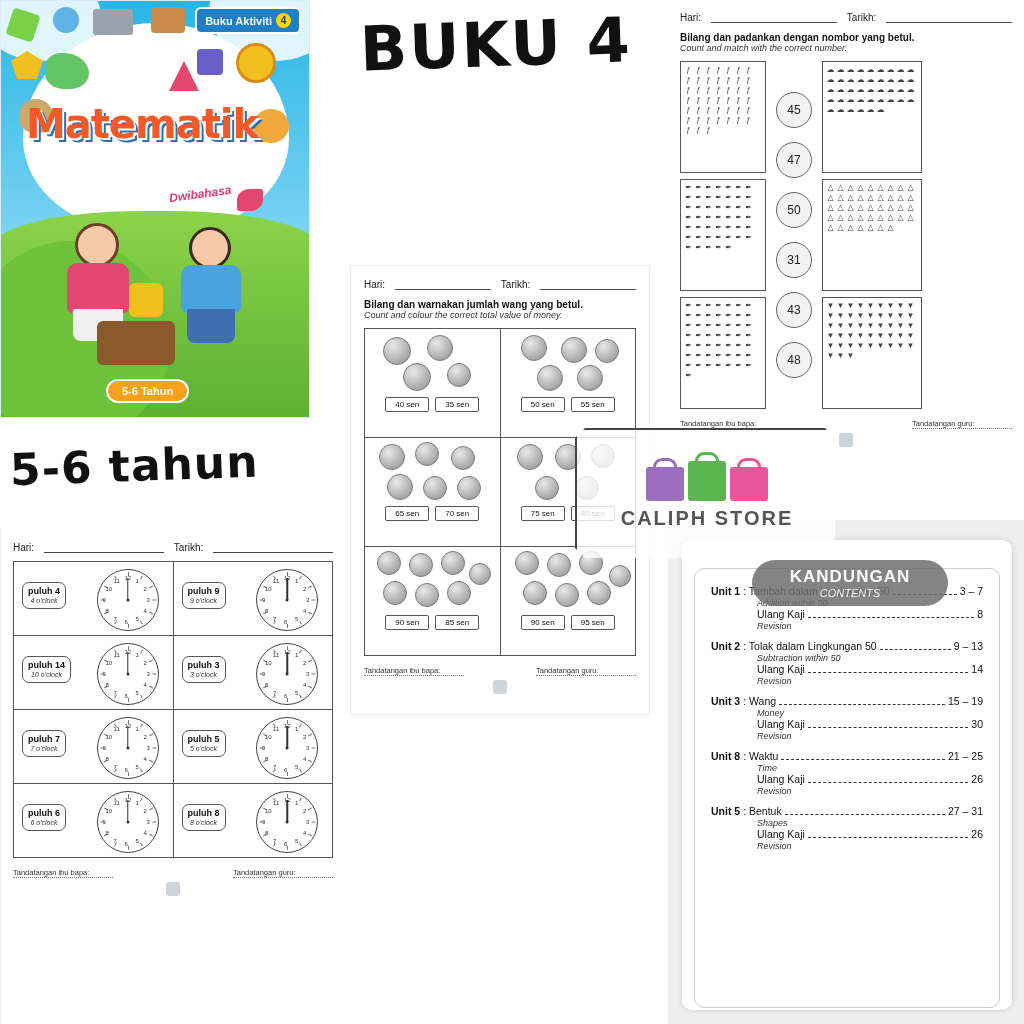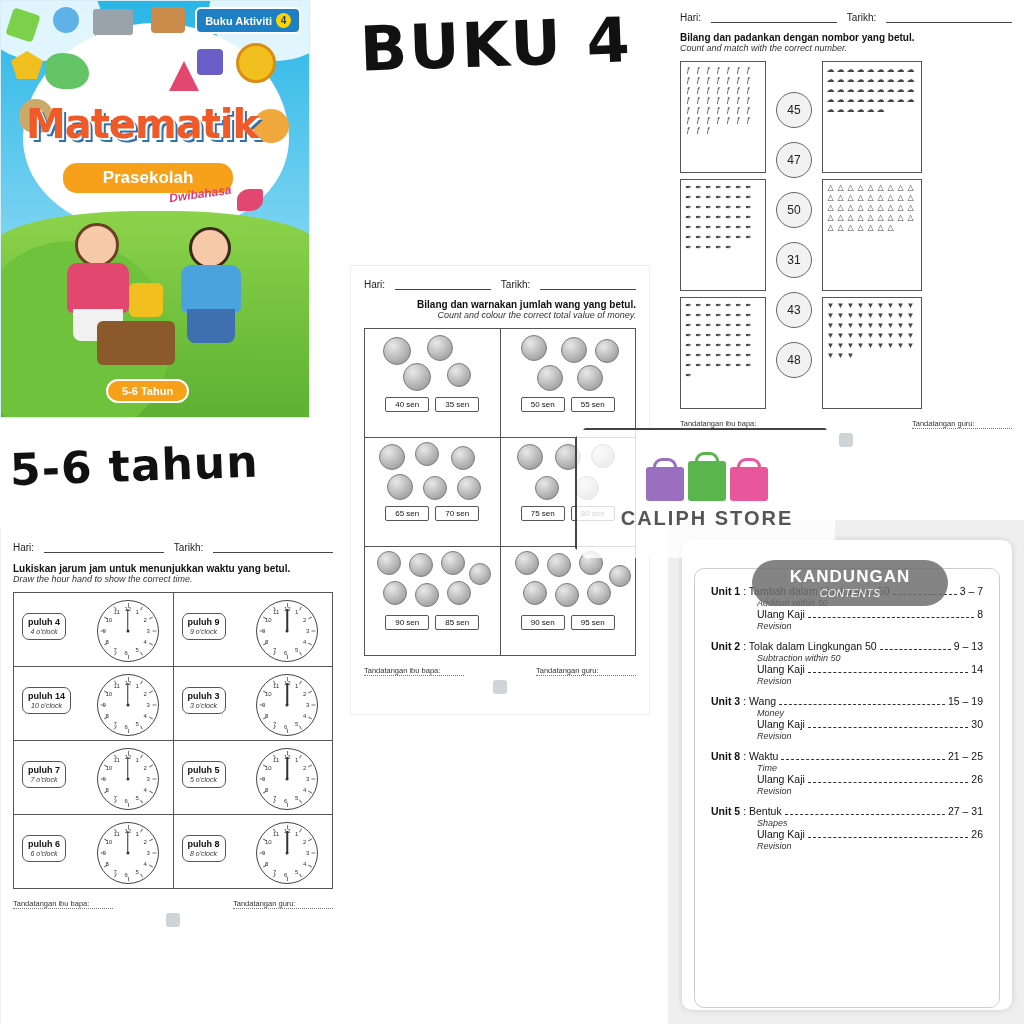--- a/index.html
+++ b/index.html
@@ -217,21 +217,20 @@
   <div class="shape" style="left:44px;top:52px;width:44px;height:36px;background:#63c565;border-radius:40% 60% 45% 45%;"></div>
   <div class="shape" style="left:168px;top:60px;width:30px;height:30px;background:#e2486f;clip-path:polygon(50% 0,100% 100%,0 100%);"></div>
   <div class="shape" style="left:196px;top:48px;width:26px;height:26px;background:#6a5fc6;border-radius:4px;"></div>
 
   <div class="badge-top">
     <span>Buku Aktiviti</span>
     <span class="num">4</span>
   </div>
 
   <div class="title-math">Matematik</div>
-  <div class="title-pra">Prasekolah</div>
   <div class="title-dwi">Dwibahasa</div>
 
   <div class="grass"></div>
   <div class="hill2"></div>
 
   <div class="kid" style="left:62px;top:222px;width:70px;height:120px;">
     <div style="position:absolute;left:12px;top:0;width:44px;height:44px;background:#f6c9a8;border-radius:50%;border:3px solid #6b3f24;box-sizing:border-box;"></div>
     <div style="position:absolute;left:4px;top:40px;width:62px;height:50px;background:#e2486f;border-radius:10px 10px 6px 6px;"></div>
     <div style="position:absolute;left:10px;top:86px;width:50px;height:32px;background:#f1f1f1;border-radius:0 0 8px 8px;"></div>
   </div>
@@ -249,24 +248,20 @@
 
 <div class="abs" id="buku4">BUKU 4</div>
 <div class="abs" id="tahun56">5-6 tahun</div>
 
 <div class="abs page" id="clockpage">
   <div class="hari-row">
     <span class="lbl">Hari:</span>
     <span class="line"></span>
     <span class="lbl">Tarikh:</span>
     <span class="line"></span>
-  </div>
-  <div style="margin-top:10px;">
-    <div class="instr">Lukiskan jarum jam untuk menunjukkan waktu yang betul.</div>
-    <div class="instr-en">Draw the hour hand to show the correct time.</div>
   </div>
   <table id="clock-grid">
     <tbody>
       <tr>
         <td>
           <div class="tagpill">
             <b>puluh 4</b>
             <i>4 o'clock</i>
           </div>
           <div class="clockface">
@@ -552,21 +547,21 @@
   <div class="logo-dot"></div>
 </div>
 
 <div class="abs page" id="moneypage">
   <div class="hari-row">
     <span class="lbl">Hari:</span>
     <span class="line"></span>
     <span class="lbl">Tarikh:</span>
     <span class="line"></span>
   </div>
-  <div style="margin-top:9px;text-align:right;">
+  <div style="margin-top:9px;">
     <div class="instr">Bilang dan warnakan jumlah wang yang betul.</div>
     <div class="instr-en">Count and colour the correct total value of money.</div>
   </div>
   <table id="money-grid">
     <tbody>
       <tr>
         <td>
           <div class="coinbox">
             <div class="coin" style="left:14px;top:4px;width:26px;height:26px;"></div>
             <div class="coin" style="left:58px;top:2px;width:24px;height:24px;"></div>

